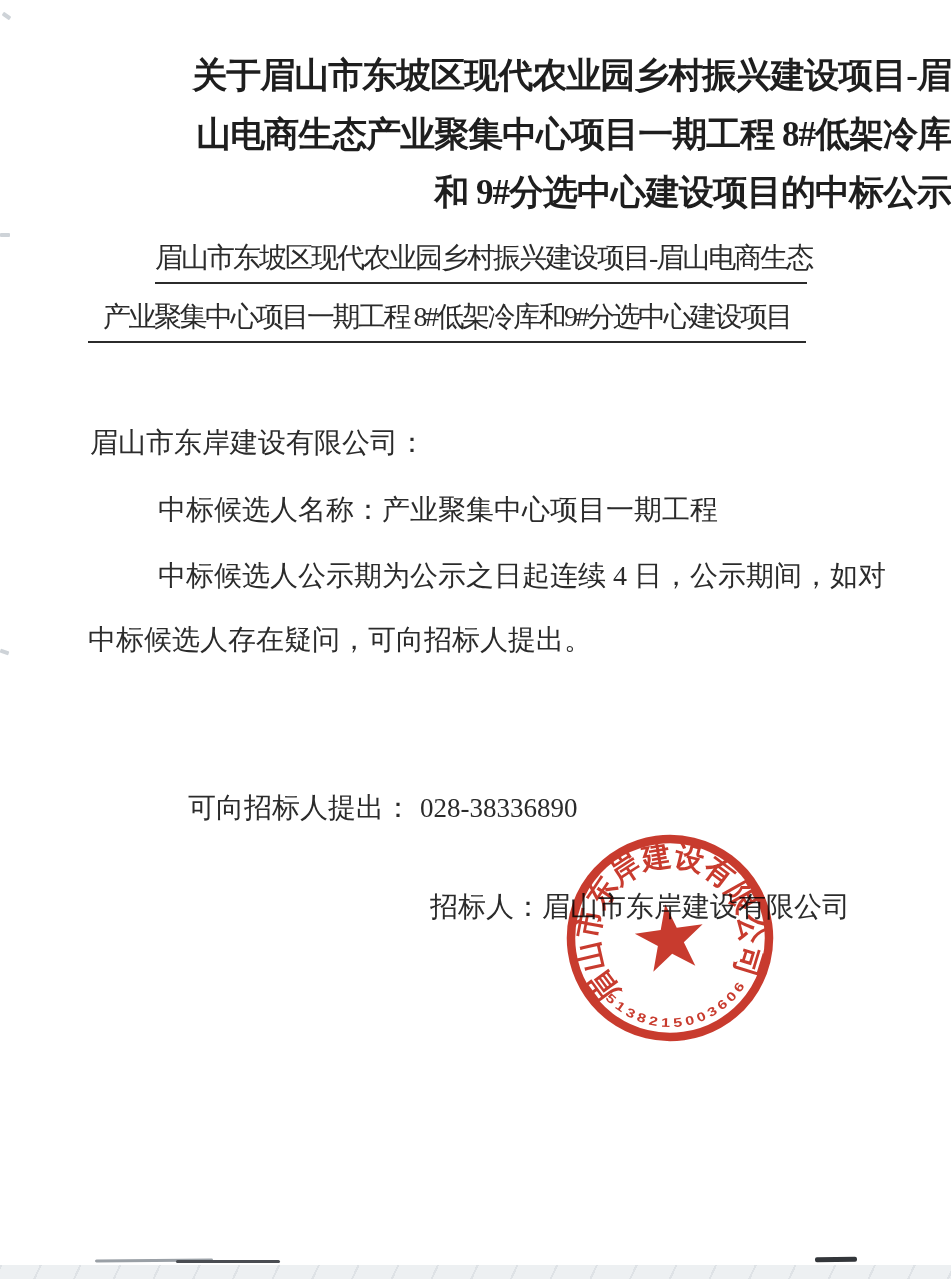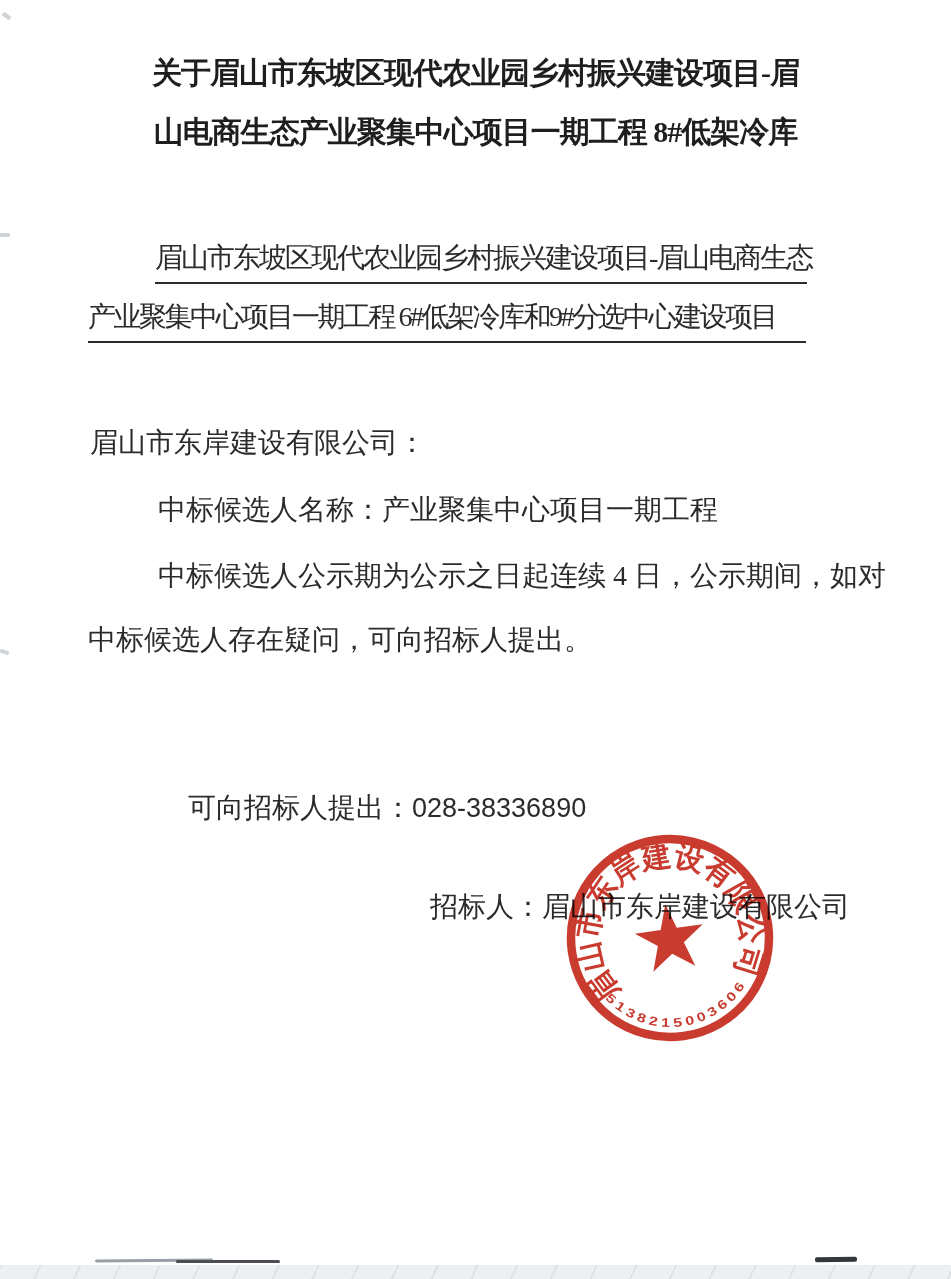--- a/index.html
+++ b/index.html
@@ -4,29 +4,29 @@
 <style>
   html,body{margin:0;padding:0;background:#ffffff;}
   .page{
     position:relative;
     width:951px;height:1279px;
     background:#ffffff;
     overflow:hidden;
     font-family:"Liberation Serif","DejaVu Serif",serif;
     color:#2c2c2c;
   }
-  .line{position:absolute;white-space:pre;line-height:1.25;}
+  .line{position:absolute;white-space:pre;line-height:1.25;text-align:center;}
   .title-line{
-    left:0;right:0;text-align:center;
-    font-size:30px;font-weight:700;color:#1e1e1e;
+    left:0;right:0;text-align:right;
+    font-size:35px;font-weight:700;color:#1e1e1e;
     letter-spacing:-1px;
   }
   .body-line{font-size:28px;color:#2b2b2b;}
   .underlined{border-bottom:2px solid #2b2b2b;padding-bottom:7px;}
-  .num{font-family:Liberation Sans, sans-serif;}
+  .num{font-family:Liberation Serif, serif;margin-left:8px;}
   
   .seal{
     position:absolute;left:553px;top:821px;width:234px;height:234px;
     mix-blend-mode:multiply;opacity:0.92;
   }
   
   .scan-band{
     position:absolute;left:0;right:0;bottom:0;height:14px;
     background:
       repeating-linear-gradient(115deg, rgba(195,201,208,0.35) 0 2px, rgba(0,0,0,0) 2px 36px),
@@ -35,23 +35,24 @@
   .smudge{position:absolute;border-radius:2px;}
   .speck{position:absolute;border-radius:1px;background:#ced3d8;}
 </style>
 </head>
 <body>
 
 <div class="page">
 
   <div class="line title-line" style="top:54px">关于眉山市东坡区现代农业园乡村振兴建设项目-眉</div>
   <div class="line title-line" style="top:113px">山电商生态产业聚集中心项目一期工程 8#低架冷库</div>
+  <div class="line title-line" style="top:171px">和 9#分选中心建设项目的中标公示</div>
 
   <div class="line body-line underlined" style="left:155px;top:240px;width:652px;letter-spacing:-2px;">眉山市东坡区现代农业园乡村振兴建设项目-眉山电商生态</div>
-  <div class="line body-line underlined" style="left:88px;top:299px;width:718px;letter-spacing:-2.5px;">产业聚集中心项目一期工程 6#低架冷库和9#分选中心建设项目</div>
+  <div class="line body-line underlined" style="left:88px;top:299px;width:718px;letter-spacing:-2.5px;">产业聚集中心项目一期工程 8#低架冷库和9#分选中心建设项目</div>
   <div class="line body-line" style="left:90px;top:425px;">眉山市东岸建设有限公司：</div>
 
   <div class="line body-line" style="left:158px;top:492px;">中标候选人名称：产业聚集中心项目一期工程</div>
   <div class="line body-line" style="left:158px;top:558px;">中标候选人公示期为公示之日起连续 4 日，公示期间，如对</div>
   <div class="line body-line" style="left:88px;top:622px;">中标候选人存在疑问，可向招标人提出。</div>
 
   <div class="line body-line" style="left:160px;top:755px;">
     <span>可向招标人提出：</span><span class="num" style="font-size:27px">028-38336890</span>
   </div>
 

